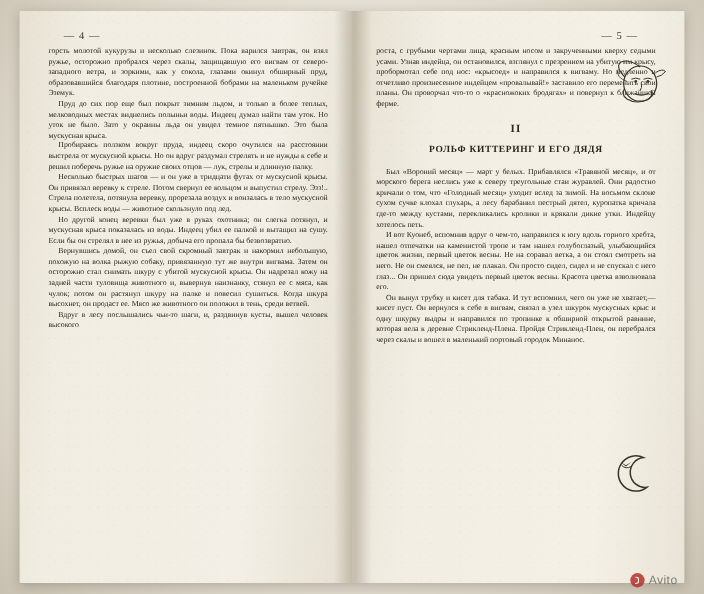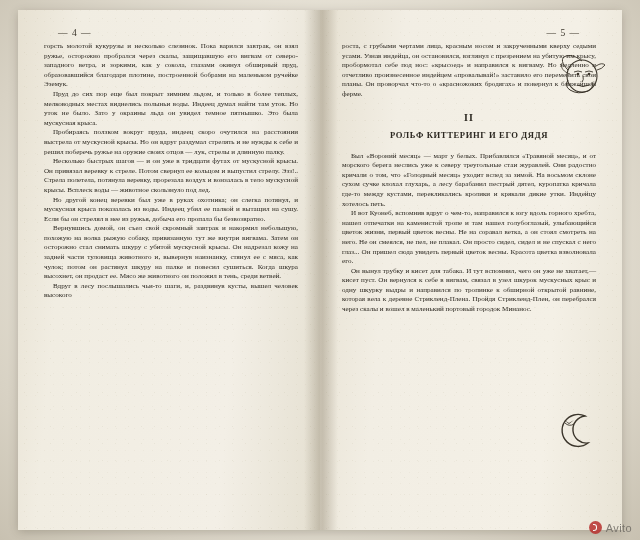--- a/index.html
+++ b/index.html
@@ -116,21 +116,21 @@
     position: absolute;
     right: 26px;
     bottom: 78px;
     width: 44px;
     height: 44px;
   }
 
   
   .watermark {
     position: absolute;
-    right: 8px;
+    right: 24px;
     bottom: 6px;
     display: flex;
     align-items: center;
     gap: 4px;
     opacity: 0.85;
   }
   .wm-logo {
     width: 13px;
     height: 13px;
     border-radius: 50%;

